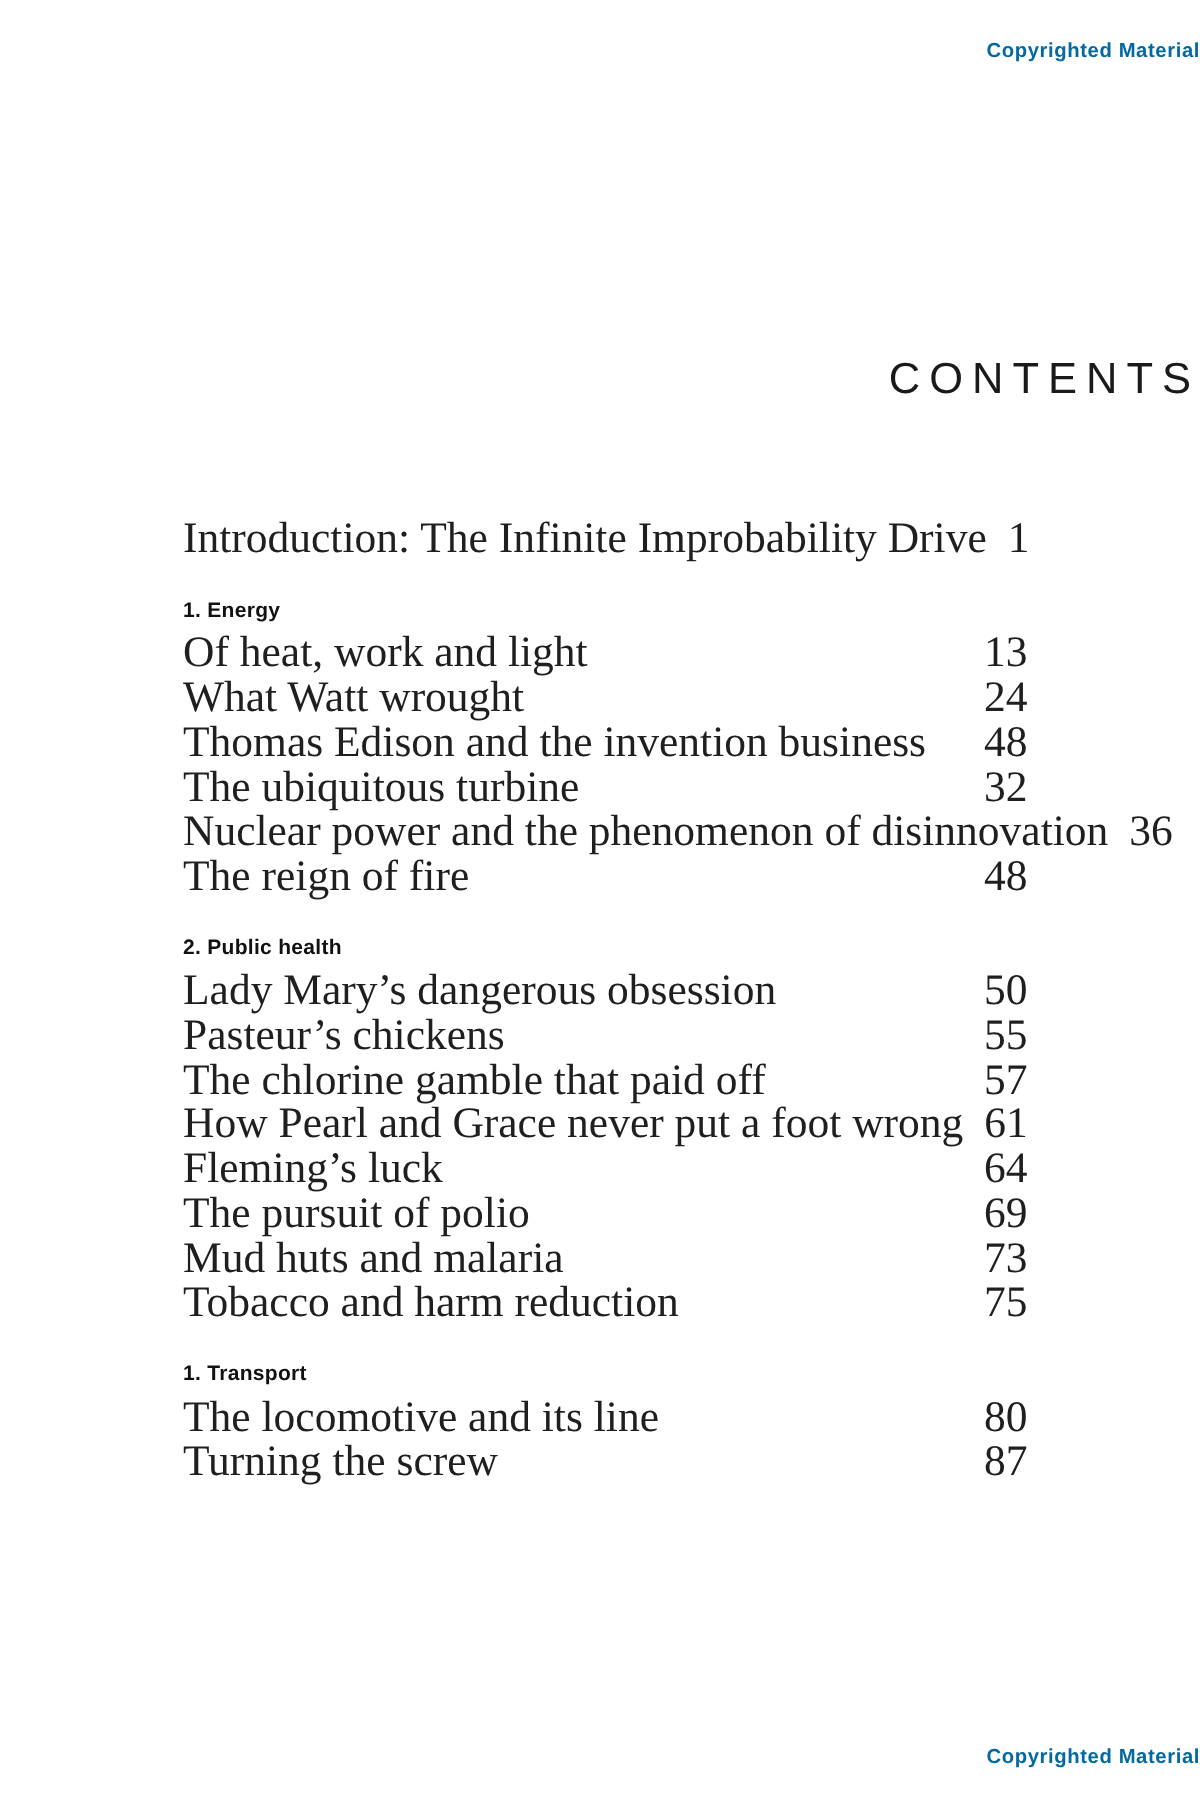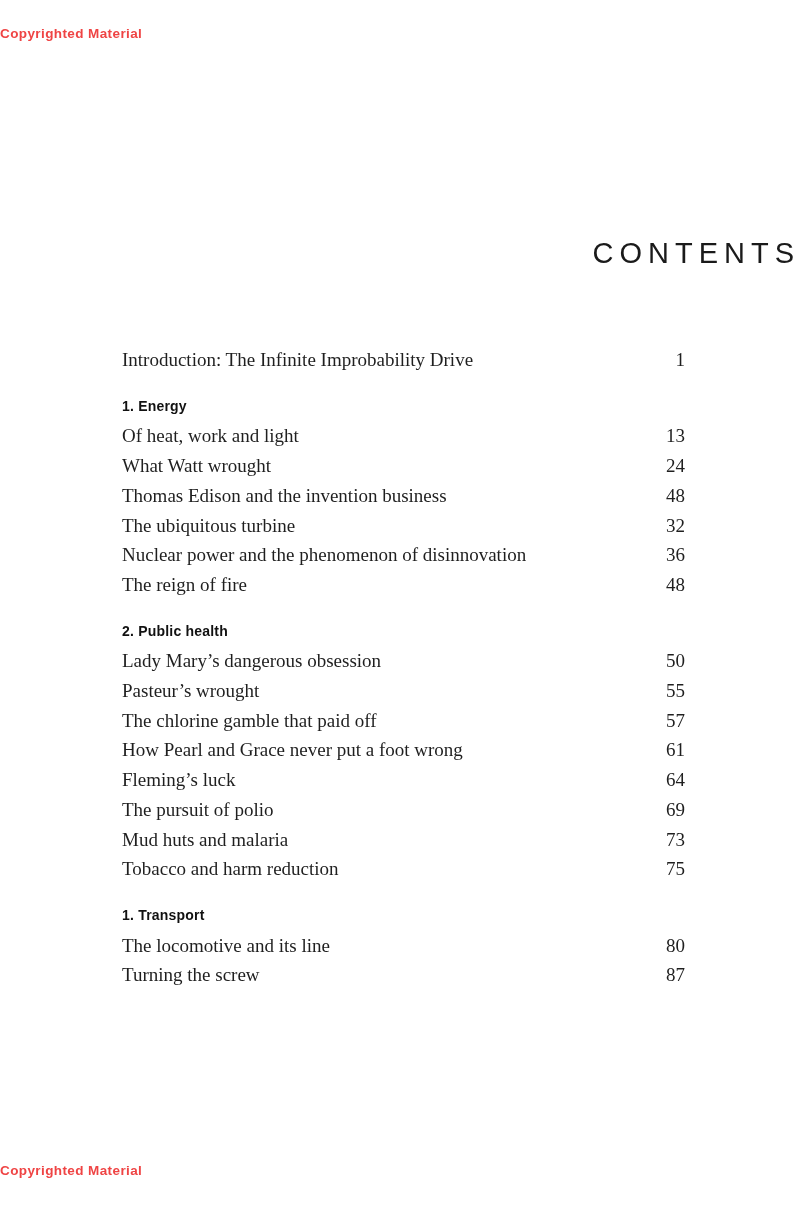--- a/index.html
+++ b/index.html
@@ -10,26 +10,26 @@
   body {
     width: 800px;
     height: 1209px;
     position: relative;
     font-family: "Liberation Serif", serif;
     color: #1f1f1f;
     overflow: hidden;
   }
   .copyright {
     width: 100%;
-    text-align: left;
+    text-align: right;
     font-family: "Liberation Sans", sans-serif;
     font-weight: bold;
     font-size: 13.5px;
     letter-spacing: 0.4px;
-    color: #ef4444;
+    color: #0369a1;
   }
   .copyright.top {
     padding-top: 26px;
   }
   .copyright.bottom {
     position: absolute;
     left: 0;
     top: 1163px;
   }
   h1.page-title {
@@ -44,21 +44,21 @@
   }
   .toc {
     margin: 74px 0 0 122px;
     width: 563px;
   }
   .row {
     display: flex;
     justify-content: space-between;
     align-items: baseline;
     line-height: 29.7px;
-    font-size: 19px;
+    font-size: 29px;
   }
   .entry-title {
     flex: 1 1 auto;
     white-space: nowrap;
   }
   .entry-page {
     flex: 0 0 auto;
     text-align: right;
     padding-left: 14px;
   }
@@ -127,21 +127,21 @@
 
   <section class="toc-section">
     <h2 class="section-heading">2. Public health</h2>
     <div class="entries">
   <div class="row">
     <span class="entry-title">Lady Mary’s dangerous obsession</span>
     <span class="entry-page">50</span>
   </div>
 
   <div class="row">
-    <span class="entry-title">Pasteur’s wrought</span>
+    <span class="entry-title">Pasteur’s chickens</span>
     <span class="entry-page">55</span>
   </div>
 
   <div class="row">
     <span class="entry-title">The chlorine gamble that paid off</span>
     <span class="entry-page">57</span>
   </div>
 
   <div class="row">
     <span class="entry-title">How Pearl and Grace never put a foot wrong</span>

